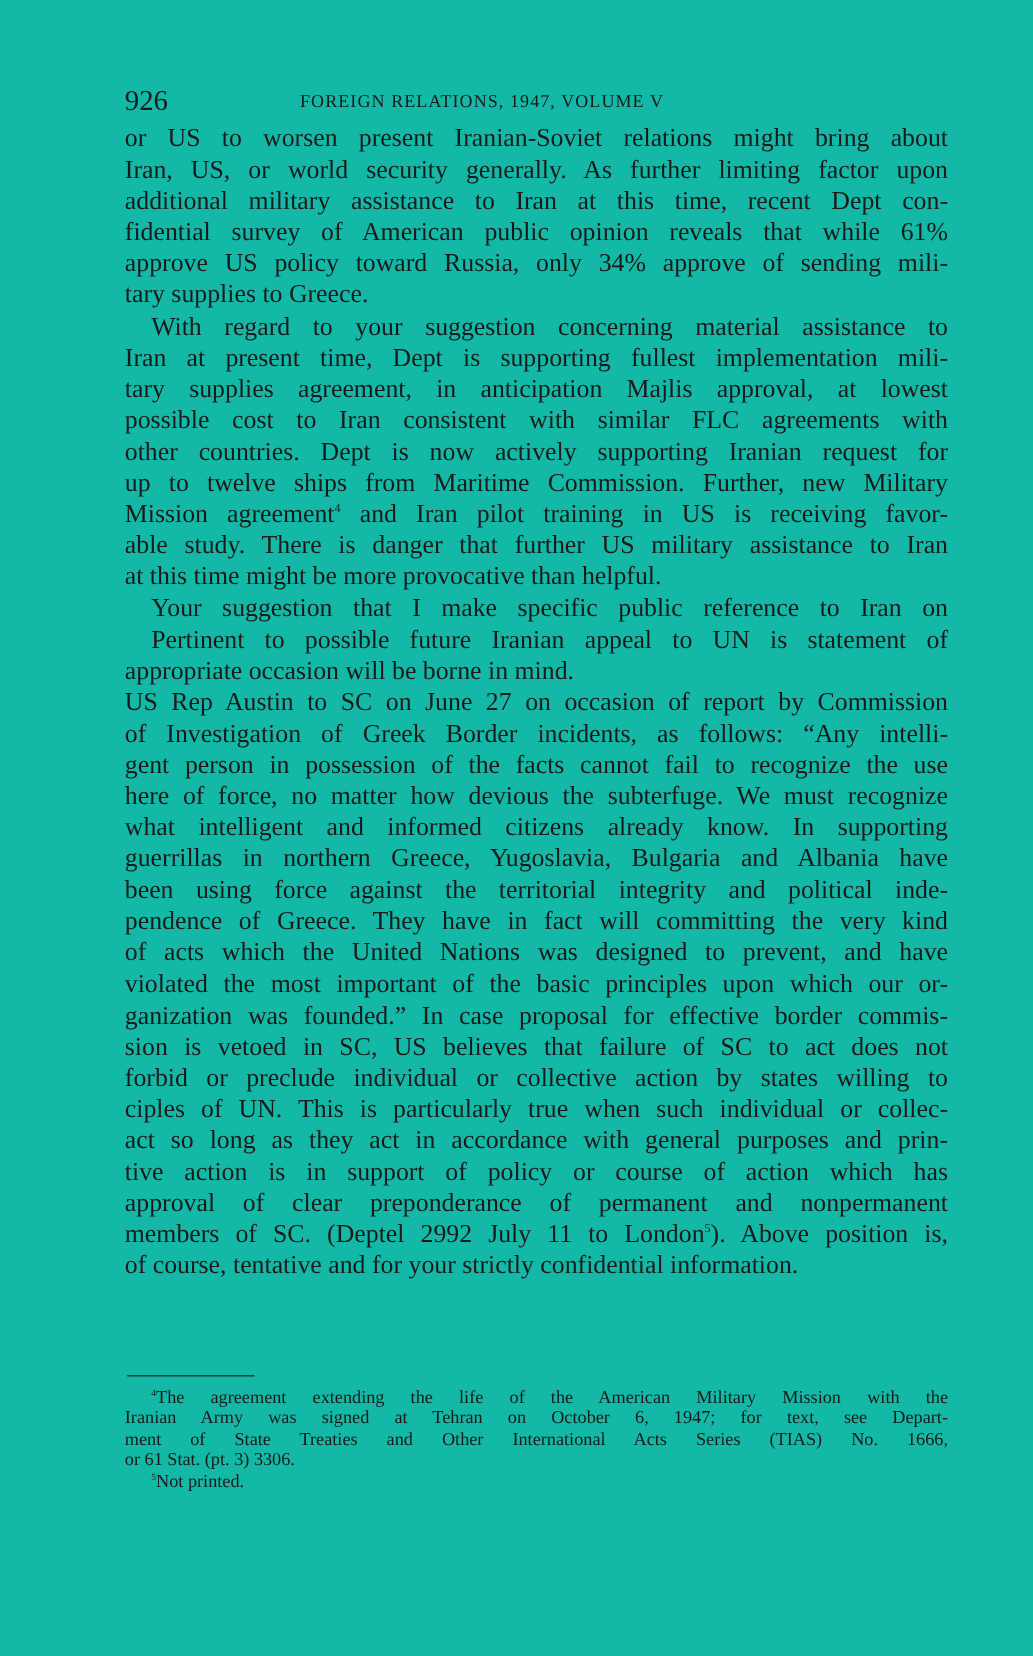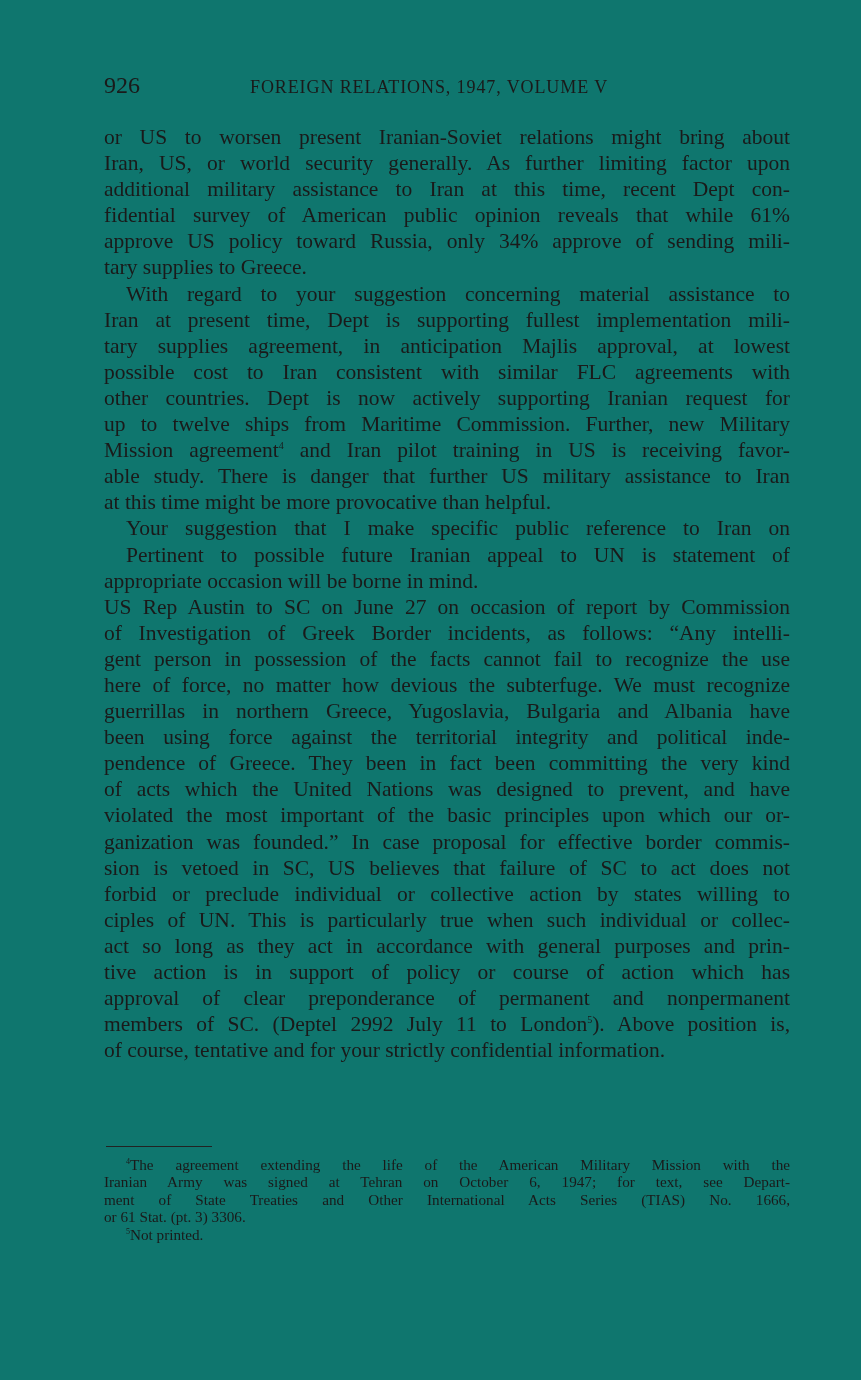--- a/index.html
+++ b/index.html
@@ -1,23 +1,23 @@
 <!DOCTYPE html>
 <html><head>
 <meta charset="utf-8">
 <style>
   html, body { margin: 0; padding: 0; background: #ffffff; }
   body { width: 861px; height: 1380px; position: relative; overflow: hidden;
          font-family: "DejaVu Serif", "Liberation Serif", serif; color: #1a1a1a; }
-  .page { position: absolute; left: 0; top: 0; width: 861px; height: 1380px; background: #0f766e; }
+  .page { position: absolute; left: 0; top: 0; width: 861px; height: 1380px; background: #14b8a6; }
   .header { position: absolute; top: 72px; left: 104px; width: 686px; height: 30px; }
   .page-number { position: absolute; left: 0; top: 0; font-family: "Liberation Serif", serif; font-size: 24px; }
   .running-head { position: absolute; left: 146px; top: 5px; font-family: "Liberation Serif", serif;
-                  font-size: 18px; letter-spacing: 0.9px; }
-  .body-text { position: absolute; left: 104px; top: 124px; width: 686px; }
+                  font-size: 15px; letter-spacing: 0.9px; }
+  .body-text { position: absolute; left: 104px; top: 102px; width: 686px; }
   .line { height: 26.1px; line-height: 26.1px; font-family: "Liberation Serif", serif; font-size: 21.5px;
           white-space: nowrap; text-align: justify; text-align-last: justify; }
   .line.last { text-align-last: left; }
   .line.indent { padding-left: 22px; }
   sup.fn { font-size: 10px; vertical-align: 8px; line-height: 0; }
   .footnote-rule { position: absolute; left: 106px; top: 1146px; width: 106px; height: 0; border-top: 1.6px solid #222; }
   .footnotes { position: absolute; left: 104px; top: 1156px; width: 686px; }
   .fline { height: 17.4px; line-height: 17.4px; font-family: "Liberation Serif", serif; font-size: 15.2px;
            white-space: nowrap; text-align: justify; text-align-last: justify; }
   .fline.last { text-align-last: left; font-family: Liberation Serif, serif; }
@@ -53,23 +53,24 @@
     <div class="line last">at this time might be more provocative than helpful.</div>
 
     <div class="line indent">Your suggestion that I make specific public reference to Iran on</div>
     <div class="line indent">Pertinent to possible future Iranian appeal to UN is statement of</div>
 
     <div class="line last">appropriate occasion will be borne in mind.</div>
     <div class="line">US Rep Austin to SC on June 27 on occasion of report by Commission</div>
     <div class="line">of Investigation of Greek Border incidents, as follows: “Any intelli-</div>
     <div class="line">gent person in possession of the facts cannot fail to recognize the use</div>
     <div class="line">here of force, no matter how devious the subterfuge. We must recognize</div>
+    <div class="line">what intelligent and informed citizens already know. In supporting</div>
     <div class="line">guerrillas in northern Greece, Yugoslavia, Bulgaria and Albania have</div>
     <div class="line">been using force against the territorial integrity and political inde-</div>
-    <div class="line">pendence of Greece. They been in fact been committing the very kind</div>
+    <div class="line">pendence of Greece. They have in fact will committing the very kind</div>
     <div class="line">of acts which the United Nations was designed to prevent, and have</div>
     <div class="line">violated the most important of the basic principles upon which our or-</div>
     <div class="line">ganization was founded.” In case proposal for effective border commis-</div>
     <div class="line">sion is vetoed in SC, US believes that failure of SC to act does not</div>
     <div class="line">forbid or preclude individual or collective action by states willing to</div>
     <div class="line">ciples of UN. This is particularly true when such individual or collec-</div>
     <div class="line">act so long as they act in accordance with general purposes and prin-</div>
     <div class="line">tive action is in support of policy or course of action which has</div>
     <div class="line">approval of clear preponderance of permanent and nonpermanent</div>
     <div class="line"><span>members of SC. (Deptel 2992 July 11 to London</span><sup class="fn">5</sup><span>). Above position is,</span></div>

